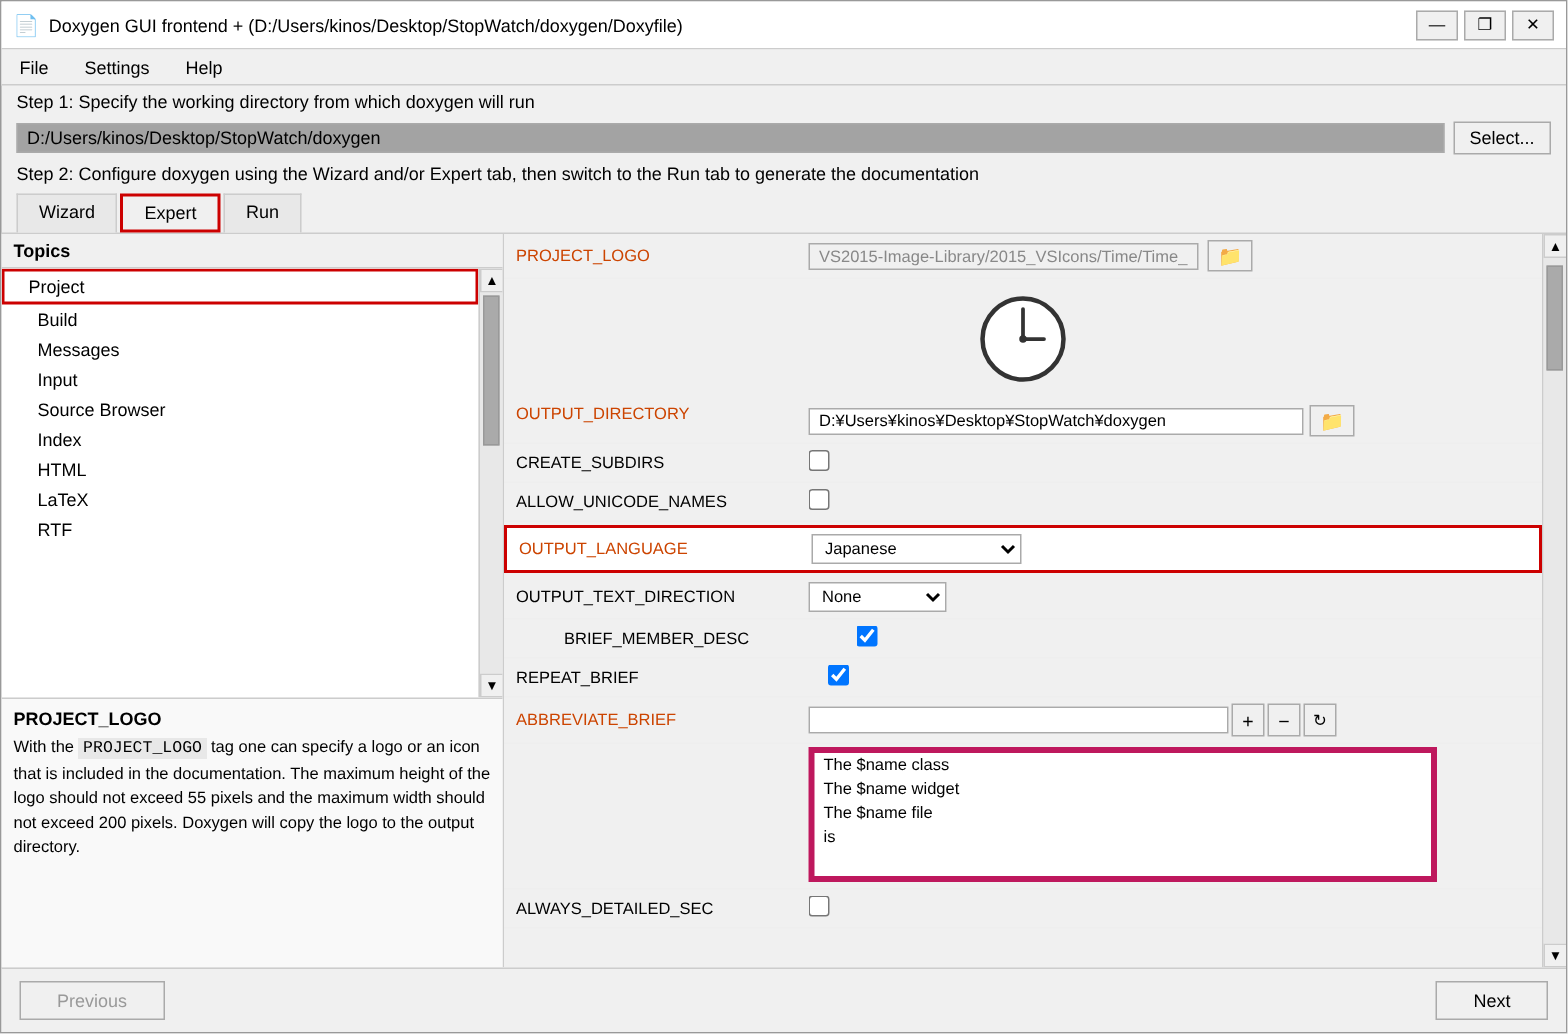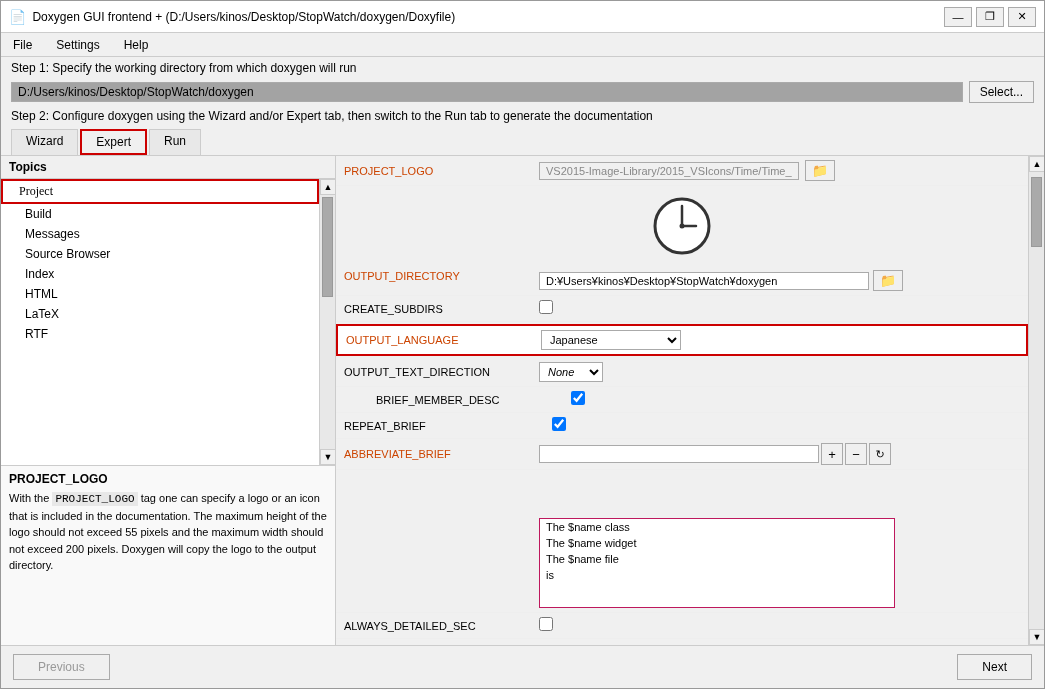--- a/index.html
+++ b/index.html
@@ -144,21 +144,20 @@
     }
     .topic-item {
       padding: 3px 8px 3px 16px;
       font-size: 12px;
       cursor: pointer;
       color: #000;
     }
     .topic-item.selected {
       border: 2px solid #c00;
       background: #fff;
-      font-family: Liberation Serif, serif;
     }
     .topic-item.indent {
       padding-left: 24px;
     }
     .left-desc {
       border-top: 1px solid #ccc;
       padding: 6px 8px;
       min-height: 180px;
       max-height: 200px;
       font-size: 11px;
@@ -231,27 +230,26 @@
       height: 22px;
       border: 1px solid #aaa;
       background: #f0f0f0;
       cursor: pointer;
       font-size: 13px;
       display: flex;
       align-items: center;
       justify-content: center;
     }
     .list-box {
-      width: 356px;
+      width: 419px;
       height: 90px;
-      border: 1px solid #be185d;
+      border: 4px solid #be185d;
       background: white;
       overflow-y: auto;
       font-size: 11px;
-      margin-top: 46px;
     }
     .list-box-item {
       padding: 2px 6px;
     }
     .bottom-bar {
       border-top: 1px solid #ccc;
       padding: 8px 12px;
       display: flex;
       justify-content: space-between;
       align-items: center;
@@ -363,20 +361,21 @@
   <div class="main-area">
 
     <div class="left-panel">
       <div class="topics-header">Topics</div>
 
       <div class="topics-with-scroll">
         <div class="topics-list">
           <div class="topic-item selected">Project</div>
           <div class="topic-item indent">Build</div>
           <div class="topic-item indent">Messages</div>
+          <div class="topic-item indent">Input</div>
           <div class="topic-item indent">Source Browser</div>
           <div class="topic-item indent">Index</div>
           <div class="topic-item indent">HTML</div>
           <div class="topic-item indent">LaTeX</div>
           <div class="topic-item indent">RTF</div>
         </div>
         <div class="topics-scroll-bar">
           <div class="scroll-arrow">▲</div>
           <div class="scrollbar-track">
             <div class="scrollbar-thumb" style="top:2px;height:100px;"></div>
@@ -423,38 +422,44 @@
           </div>
         </div>
 
         <div style="display:flex; align-items:center; padding:4px 8px; border-bottom:1px solid #eee;">
           <div style="width:195px; font-size:11px; color:#000;">CREATE_SUBDIRS</div>
           <div>
             <input type="checkbox" class="checkbox-input" style="">
           </div>
         </div>
 
+        <div style="display:flex; align-items:center; padding:4px 8px; border-bottom:1px solid #eee;">
+          <div style="width:195px; font-size:11px; color:#000;">ALLOW_UNICODE_NAMES</div>
+          <div>
+            <input type="checkbox" class="checkbox-input" style="">
+          </div>
+        </div>
 
         <div style="display:flex; align-items:center; padding:4px 8px; border:2px solid #c00; background:#fff; margin:2px 0;">
           <div style="width:195px; font-size:11px; color:#cc4400;">OUTPUT_LANGUAGE</div>
           <div>
             <select class="dropdown-select" style="width:140px;">
               <option>Japanese</option>
               <option>English</option>
               <option>Chinese</option>
               <option>French</option>
               <option>German</option>
             </select>
           </div>
         </div>
 
         <div style="display:flex; align-items:center; padding:4px 8px; border-bottom:1px solid #eee;">
           <div style="width:195px; font-size:11px; color:#000;">OUTPUT_TEXT_DIRECTION</div>
           <div>
-            <select class="dropdown-select" style="width:64px;font-style:italic;">
+            <select class="dropdown-select" style="width:92px;">
               <option>None</option>
               <option>LTR</option>
               <option>RTL</option>
             </select>
           </div>
         </div>
 
         <div style="display:flex; align-items:center; padding:4px 8px; border-bottom:1px solid #eee;">
           <div style="width:195px; font-size:11px; color:#000;margin-left:32px;">BRIEF_MEMBER_DESC</div>
           <div>

